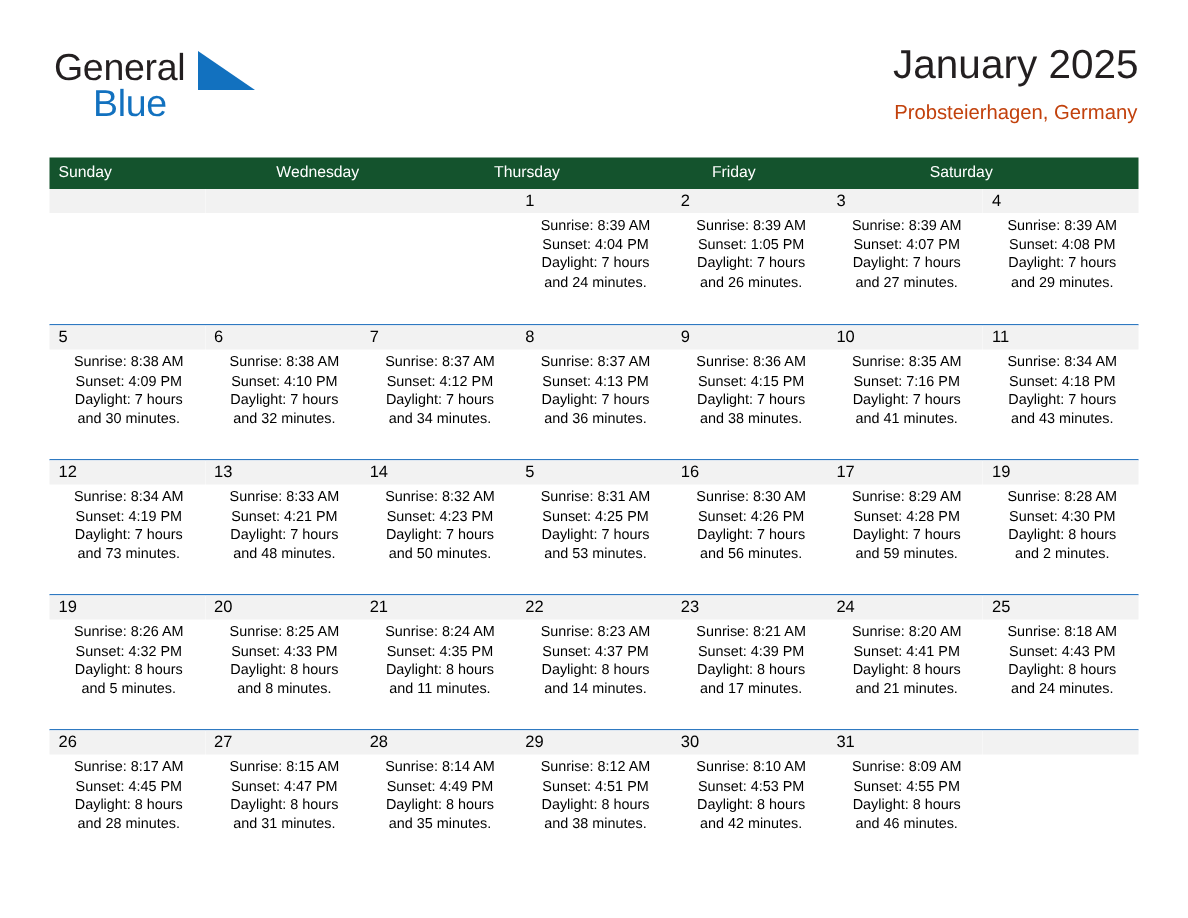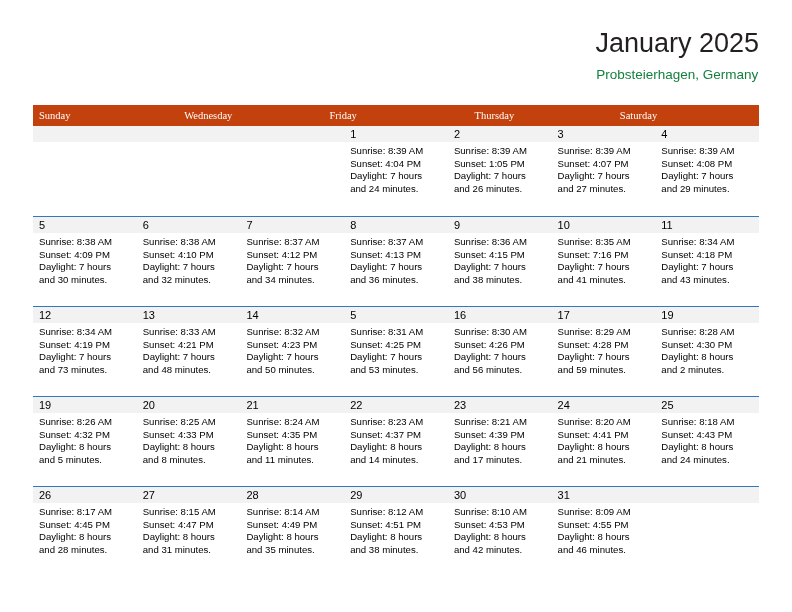--- a/index.html
+++ b/index.html
@@ -77,37 +77,36 @@
     font-size: 27px;
     line-height: 34px;
     color: #231f20;
     font-weight: normal;
     white-space: nowrap;
   }
   .cal-subtitle {
     margin-top: 6px;
     font-size: 13.5px;
     line-height: 17px;
-    color: #15803d;
+    color: #c2410c;
     white-space: nowrap;
   }
 
   
   .calendar {
     position: absolute;
     left: 33px;
     top: 105px;
     width: 726px;
   }
 
   .weekday-row {
     display: flex;
-    background: #c2410c;
+    background: #14532d;
     height: 21px;
-    font-family: Liberation Serif, serif;
   }
   .weekday {
     flex: 1 1 0;
     min-width: 0;
     color: #ffffff;
     font-size: 10.5px;
     line-height: 21px;
     padding-left: 6px;
     box-sizing: border-box;
     white-space: nowrap;
@@ -145,48 +144,58 @@
   }
   .day-cell.empty .day-number {
     background: #f2f2f2;
   }
 
   .day-body {
     padding: 3px 4px 0 6px;
     font-size: 9.6px;
     line-height: 12.6px;
     color: #000000;
+    text-align: center;
   }
   .day-body div {
     white-space: nowrap;
     overflow: hidden;
   }
 </style>
 </head>
 <body>
 
 <div class="page">
 
   <div class="masthead">
 
+    <div class="logo">
+      <span class="logo-general">General</span>
+      <span class="logo-triangle">
+        <svg width="40" height="26" viewBox="0 0 40 26" xmlns="http://www.w3.org/2000/svg">
+          <polygon points="0,0 0,26 38,26" fill="#1271bf"></polygon>
+        </svg>
+      </span>
+      <span class="logo-blue">Blue</span>
+    </div>
 
     <div class="title-block">
       <div class="cal-title">January 2025</div>
       <div class="cal-subtitle">Probsteierhagen, Germany</div>
     </div>
 
   </div>
 
   <div class="calendar">
 
     <div class="weekday-row">
       <div class="weekday">Sunday</div>
       <div class="weekday">Wednesday</div>
+      <div class="weekday">Thursday</div>
       <div class="weekday">Friday</div>
-      <div class="weekday">Thursday</div>
       <div class="weekday">Saturday</div>
     </div>
 
     <div class="week-row first">
       <div class="day-cell empty">
         <div class="day-number"></div>
       </div>
       <div class="day-cell empty">
         <div class="day-number"></div>
       </div>

